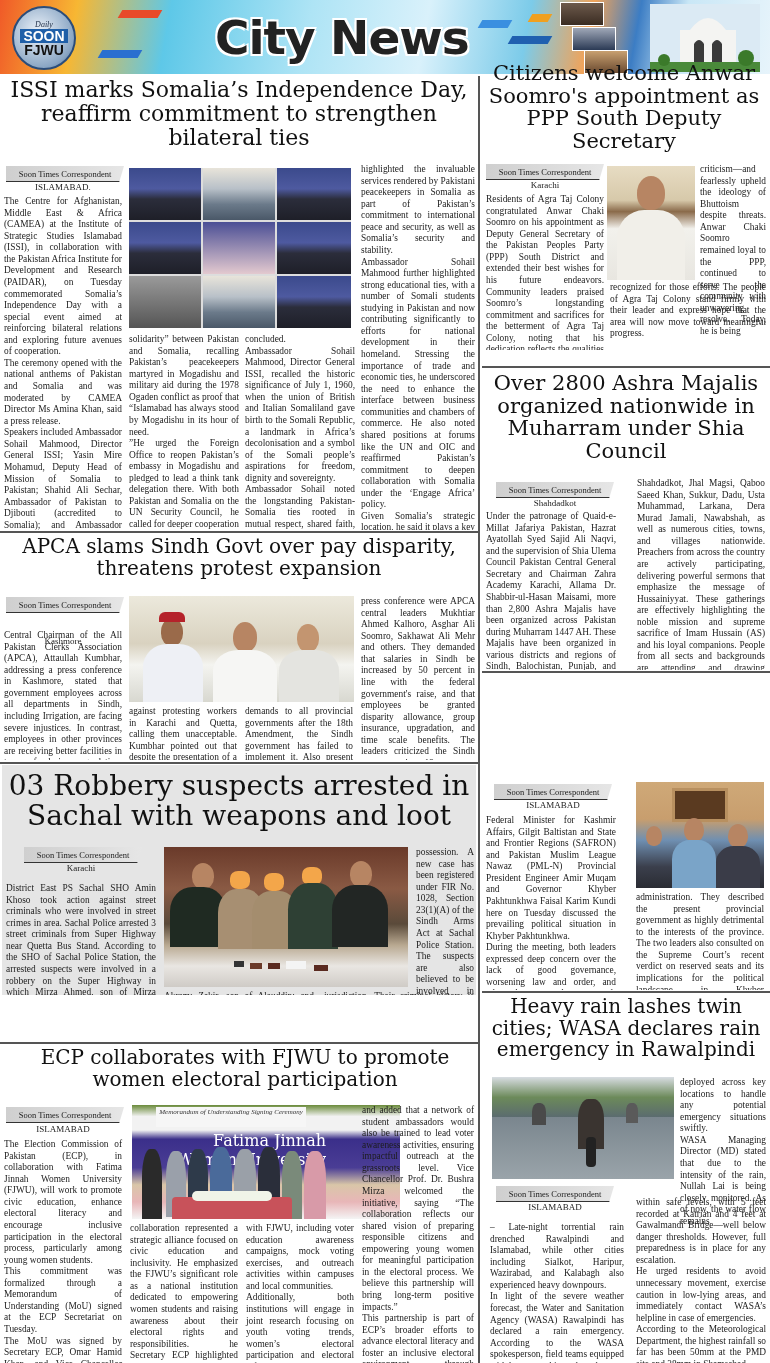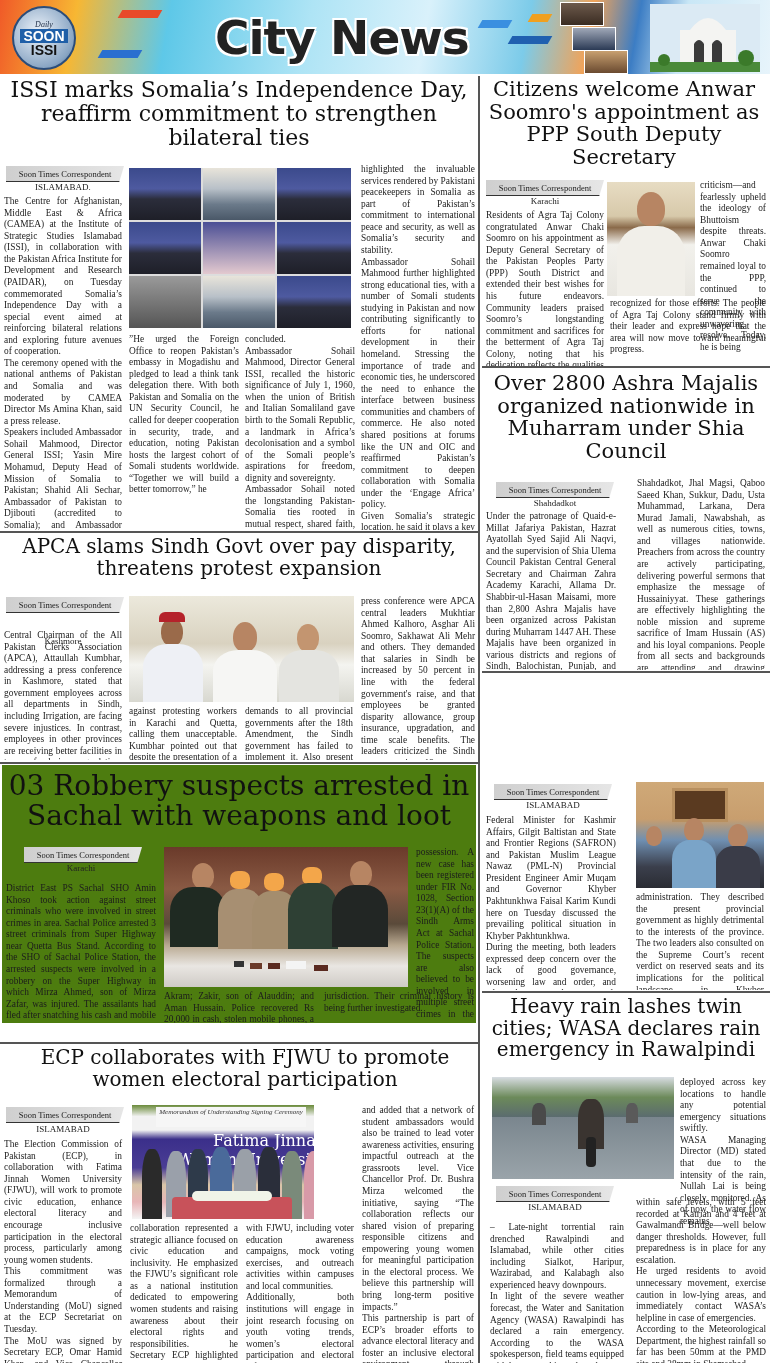--- a/index.html
+++ b/index.html
@@ -53,21 +53,21 @@
 
 <div class="masthead">
   <div class="stripe" style="left:120px;top:10px;background:#e84a2a;"></div>
   <div class="stripe" style="left:100px;top:50px;background:#2a6fd0;"></div>
   <div class="stripe" style="left:480px;top:20px;background:#3a8fe0;width:30px;"></div>
   <div class="stripe" style="left:510px;top:36px;background:#2060b0;"></div>
   <div class="stripe" style="left:530px;top:14px;background:#f0a020;width:20px;"></div>
   <div class="logo-badge">
     <span class="logo-daily">Daily</span>
     <span class="logo-soon">SOON</span>
-    <span class="logo-times">ISSI</span>
+    <span class="logo-times">FJWU</span>
   </div>
   <div class="masthead-title">City News</div>
   <div class="mast-photo" style="left:560px;top:2px;"></div>
   <div class="mast-photo" style="left:572px;top:27px;background:linear-gradient(#a0a8b8,#2b3a55);"></div>
   <div class="mast-photo" style="left:584px;top:50px;background:linear-gradient(#c8a070,#6a4a30);"></div>
   <svg class="mast-mausoleum" viewBox="0 0 110 68">
     <rect x="0" y="0" width="110" height="68" fill="#dbeaf4"></rect>
     <rect x="30" y="26" width="56" height="34" fill="#f4f4f2"></rect>
     <path d="M40 26 Q58 2 76 26 Z" fill="#f4f4f2"></path>
     <path d="M44 60 L44 40 Q49 32 54 40 L54 60 Z" fill="#3a3a3a"></path>
@@ -93,37 +93,38 @@
     <div class="ph-tile p-hall" style="left:74px;top:0;width:72px;height:52px;"></div>
     <div class="ph-tile p-suit" style="left:148px;top:0;width:74px;height:52px;"></div>
     <div class="ph-tile p-suit" style="left:0;top:54px;width:72px;height:52px;"></div>
     <div class="ph-tile p-suit" style="left:74px;top:54px;width:72px;height:52px;background:linear-gradient(#4b4f95,#e3c9cf);"></div>
     <div class="ph-tile p-suit" style="left:148px;top:54px;width:74px;height:52px;"></div>
     <div class="ph-tile" style="left:0;top:108px;width:72px;height:52px;background:linear-gradient(#9a9a9a,#555);"></div>
     <div class="ph-tile p-hall" style="left:74px;top:108px;width:72px;height:52px;"></div>
     <div class="ph-tile p-suit" style="left:148px;top:108px;width:74px;height:52px;"></div>
   </div>
   <div class="col" style="left:129px;top:258px;width:110px;">
+    <p>solidarity” between Pakistan and Somalia, recalling Pakistan’s peacekeepers martyred in Mogadishu and military aid during the 1978 Ogaden conflict as proof that “Islamabad has always stood by Mogadishu in its hour of need.</p>
     <p>”He urged the Foreign Office to reopen Pakistan’s embassy in Mogadishu and pledged to lead a think tank delegation there. With both Pakistan and Somalia on the UN Security Council, he called for deeper cooperation in security, trade, and education, noting Pakistan hosts the largest cohort of Somali students worldwide. “Together we will build a better tomorrow,” he</p>
   </div>
   <div class="col" style="left:245px;top:258px;width:110px;">
     <p>concluded.</p>
     <p>Ambassador Sohail Mahmood, Director General ISSI, recalled the historic significance of July 1, 1960, when the union of British and Italian Somaliland gave birth to the Somali Republic, a landmark in Africa’s decolonisation and a symbol of the Somali people’s aspirations for freedom, dignity and sovereignty.</p>
     <p>Ambassador Sohail noted the longstanding Pakistan-Somalia ties rooted in mutual respect, shared faith, and people-to-people links, recalling that Pakistan was among the first to recognise Somalia’s independence. He also</p>
   </div>
   <div class="col" style="left:361px;top:88px;width:114px;">
     <p>highlighted the invaluable services rendered by Pakistani peacekeepers in Somalia as part of Pakistan’s commitment to international peace and security, as well as Somalia’s security and stability.</p>
     <p>Ambassador Sohail Mahmood further highlighted strong educational ties, with a number of Somali students studying in Pakistan and now contributing significantly to efforts for national development in their homeland. Stressing the importance of trade and economic ties, he underscored the need to enhance the interface between business communities and chambers of commerce. He also noted shared positions at forums like the UN and OIC and reaffirmed Pakistan’s commitment to deepen collaboration with Somalia under the ‘Engage Africa’ policy.</p>
     <p>Given Somalia’s strategic location, he said it plays a key role in regional peace and maritime security. He expressed ISSI’s readiness to expand academic and policy collaboration with Somali institutions and appreciated the support of the Africa Division at the Ministry of Foreign Affairs and PAIDAR.</p>
   </div>
 </div>
 <div class="vrule" style="left:478px;top:76px;height:1287px;"></div>
 <div class="rule" style="left:0;top:531px;width:478px;"></div>
 
-<div class="article" style="left:482px;top:76px;width:288px;height:290px;">
+<div class="article" style="left:482px;top:60px;width:288px;height:290px;">
   <h1 class="headline" style="position:absolute;left:2px;top:2px;width:280px;font-size:21px;">Citizens welcome Anwar Soomro's appointment as PPP South Deputy Secretary</h1>
   <div class="byline" style="left:4px;top:104px;">Soon Times Correspondent</div>
   <div class="dateline" style="left:4px;top:120px;">Karachi</div>
   <div class="col" style="left:4px;top:134px;width:118px;">
     <p>Residents of Agra Taj Colony congratulated Anwar Chaki Soomro on his appointment as Deputy General Secretary of the Pakistan Peoples Party (PPP) South District and extended their best wishes for his future endeavors. Community leaders praised Soomro’s longstanding commitment and sacrifices for the betterment of Agra Taj Colony, noting that his dedication reflects the qualities of a true leader. They recalled how he consistently prioritized the region’s interests—even at the cost of personal</p>
   </div>
   <div class="photo p-anwar" style="left:125px;top:106px;width:88px;height:114px;">
     <div class="face" style="left:30px;top:10px;width:28px;height:34px;"></div>
     <div class="body-shape" style="left:10px;top:44px;width:68px;height:70px;background:#f1efe9;"></div>
   </div>
@@ -170,21 +171,21 @@
   </div>
   <div class="col" style="left:245px;top:172px;width:108px;">
     <p>demands to all provincial governments after the 18th Amendment, the Sindh government has failed to implement it. Also present at the</p>
   </div>
   <div class="col" style="left:361px;top:62px;width:114px;">
     <p>press conference were APCA central leaders Mukhtiar Ahmed Kalhoro, Asghar Ali Soomro, Sakhawat Ali Mehr and others. They demanded that salaries in Sindh be increased by 50 percent in line with the federal government's raise, and that employees be granted disparity allowance, group insurance, upgradation, and time scale benefits. The leaders criticized the Sindh government's 12 percent salary increase as insufficient. They warned that if their demands are not met, the protest will be expanded.</p>
   </div>
 </div>
 <div class="rule" style="left:0;top:762px;width:478px;"></div>
 
-<div class="article" style="left:2px;top:765px;width:474px;height:258px;background:#4d7c0f;padding-left:14px;">
+<div class="article" style="left:2px;top:765px;width:474px;height:230px;background:#e5e5e5;padding-left:14px;">
   <h1 class="headline" style="position:absolute;left:4px;top:6px;width:466px;font-size:28px;">03 Robbery suspects arrested in Sachal with weapons and loot</h1>
   <div class="byline" style="left:22px;top:82px;">Soon Times Correspondent</div>
   <div class="dateline" style="left:20px;top:98px;">Karachi</div>
   <div class="col" style="left:4px;top:118px;width:150px;">
     <p>District East PS Sachal SHO Amin Khoso took action against street criminals who were involved in street crimes in area. Sachal Police arrested 3 street criminals from Super Highway near Quetta Bus Stand. According to the SHO of Sachal Police Station, the arrested suspects were involved in a robbery on the Super Highway in which Mirza Ahmed, son of Mirza Zafar, was injured. The assailants had fled after snatching his cash and mobile phone. A case related to the incident was already registered at Sachal Police Station. The suspects have been identified as Adeel, son of Muhammad</p>
   </div>
   <div class="photo p-police" style="left:162px;top:82px;width:244px;height:140px;">
     <div class="face" style="left:28px;top:16px;width:22px;height:26px;"></div>
     <div class="body-shape" style="left:6px;top:40px;width:56px;height:60px;background:#1f2a22;"></div>
     <div class="mask-face" style="left:66px;top:24px;width:20px;height:18px;"></div>
@@ -237,21 +238,21 @@
 <div class="article" style="left:0;top:1045px;width:478px;height:318px;">
   <h1 class="headline" style="position:absolute;left:12px;top:2px;width:466px;font-size:20px;">ECP collaborates with FJWU to promote women electoral participation</h1>
   <div class="byline" style="left:6px;top:62px;">Soon Times Correspondent</div>
   <div class="dateline" style="left:4px;top:79px;">ISLAMABAD</div>
   <div class="col" style="left:4px;top:94px;width:118px;">
     <p>The Election Commission of Pakistan (ECP), in collaboration with Fatima Jinnah Women University (FJWU), will work to promote civic education, enhance electoral literacy and encourage inclusive participation in the electoral process, particularly among young women students.</p>
     <p>This commitment was formalized through a Memorandum of Understanding (MoU) signed at the ECP Secretariat on Tuesday.</p>
     <p>The MoU was signed by Secretary ECP, Omar Hamid Khan, and Vice Chancellor FJWU, Prof. Dr. Bushra Mirza, in the presence of Chief Election Commissioner Sikandar Sultan Raja and members of the Commission.</p>
 
   </div>
-  <div class="photo p-ecp" style="left:132px;top:60px;width:182px;height:114px;padding-left:12px;">
+  <div class="photo p-ecp" style="left:132px;top:60px;width:268px;height:114px;padding-left:12px;">
     <div class="ph-tile" style="left:24px;top:2px;width:150px;height:20px;background:#f6f6f6;font-family:'Liberation Serif',serif;font-style:italic;font-size:7px;text-align:center;line-height:9px;color:#333;padding-top:1px;">Memorandum of Understanding Signing Ceremony</div>
     <div class="ph-tile" style="left:24px;top:26px;width:170px;font-family:'DejaVu Serif',serif;font-size:16px;color:#fff;text-align:right;">Fatima Jinnah Woman University</div>
     <div class="body-shape" style="left:10px;top:44px;width:20px;height:70px;background:#2a2a2a;"></div>
     <div class="body-shape" style="left:34px;top:46px;width:20px;height:66px;background:#9aa0aa;"></div>
     <div class="body-shape" style="left:56px;top:44px;width:20px;height:68px;background:#2e3a4a;"></div>
     <div class="body-shape" style="left:78px;top:42px;width:22px;height:70px;background:#4a6a9a;"></div>
     <div class="body-shape" style="left:102px;top:44px;width:22px;height:68px;background:#9aa0a8;"></div>
     <div class="body-shape" style="left:126px;top:42px;width:22px;height:72px;background:#2a2e3a;"></div>
     <div class="body-shape" style="left:150px;top:46px;width:20px;height:68px;background:#7a8a7a;"></div>
     <div class="body-shape" style="left:172px;top:46px;width:22px;height:68px;background:#d89aa8;"></div>

